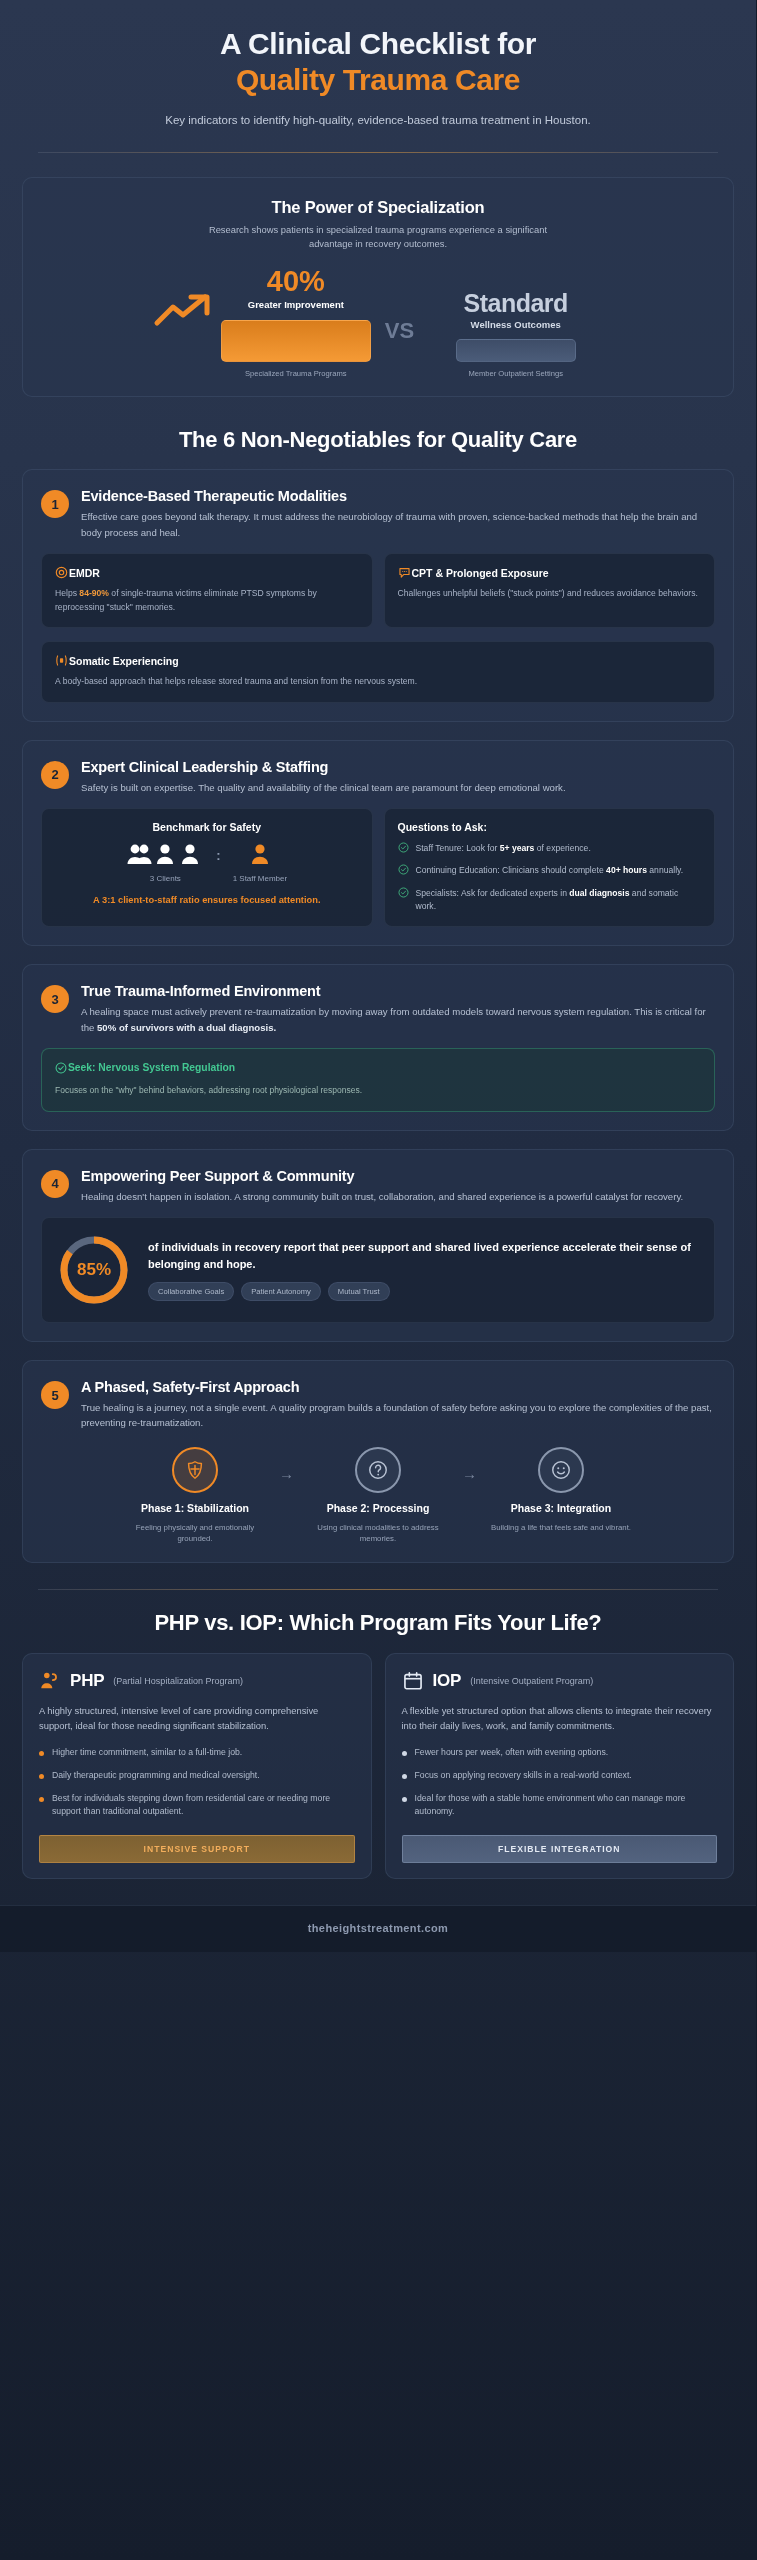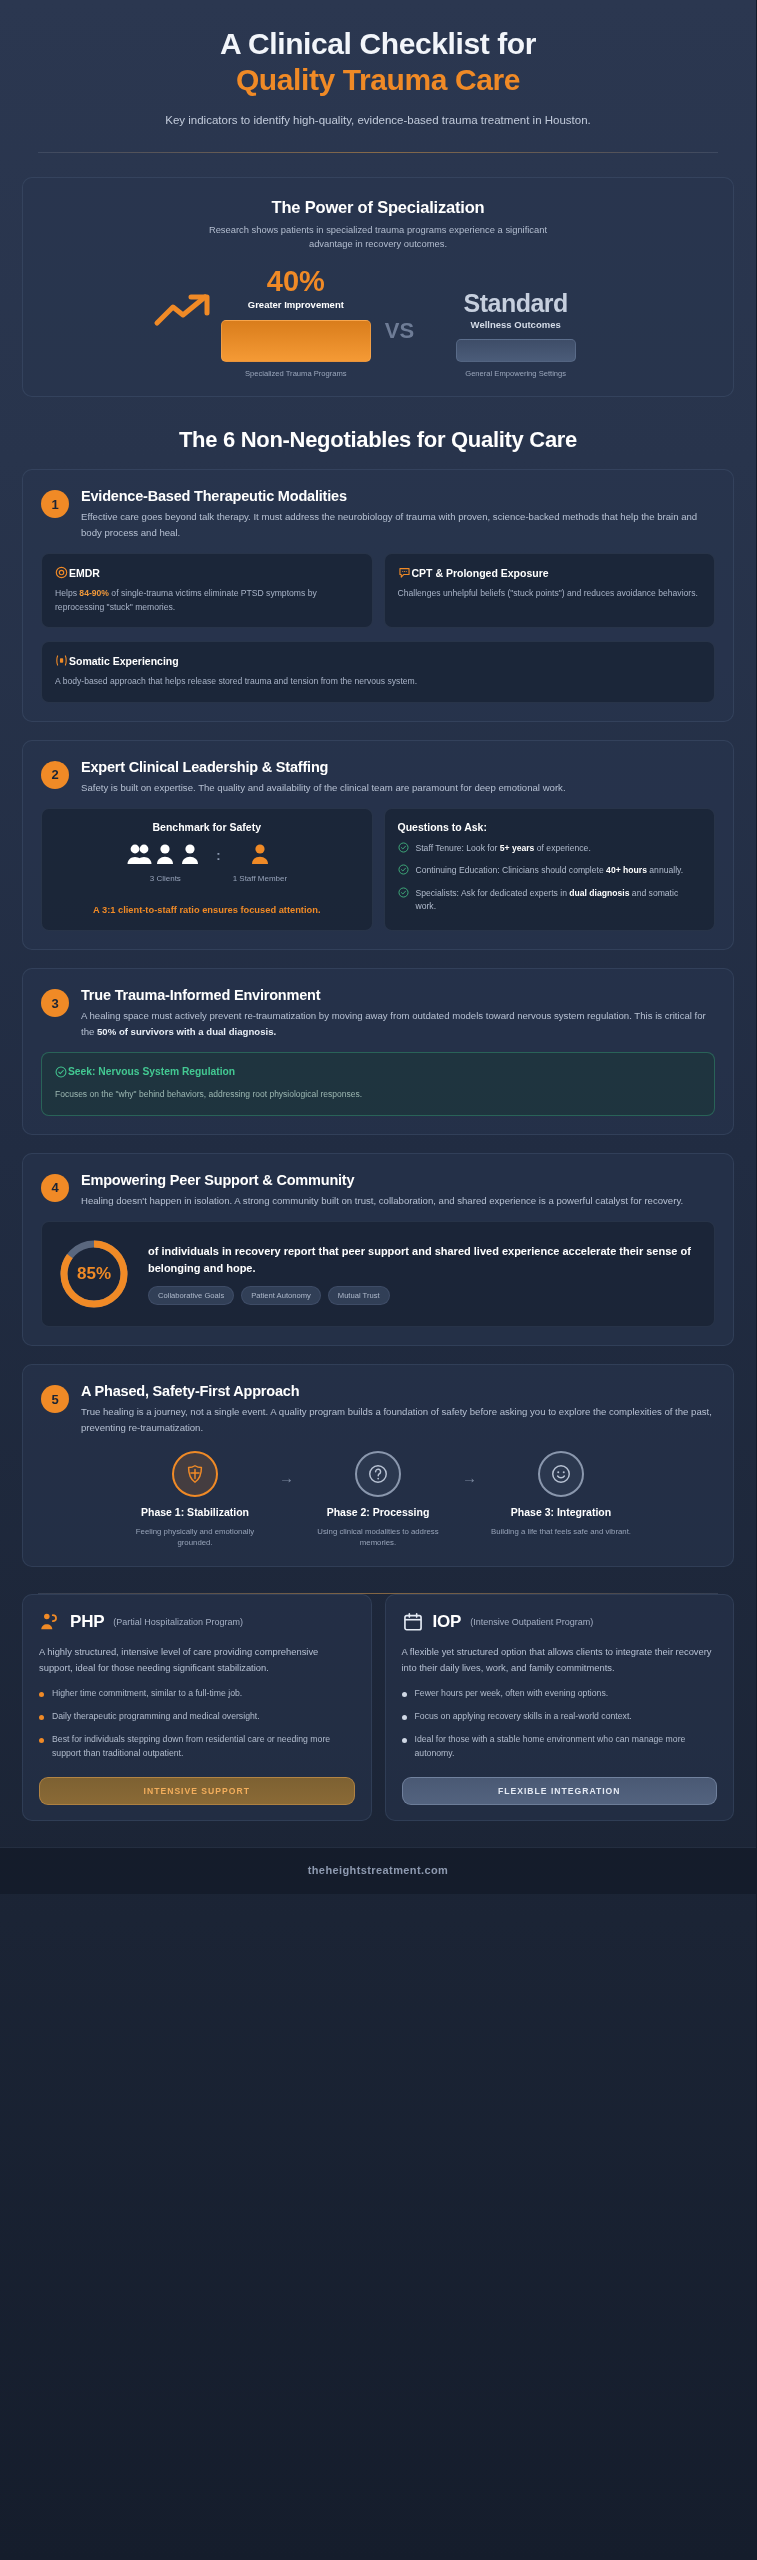--- a/index.html
+++ b/index.html
@@ -127,21 +127,21 @@
   
   .bench-title { text-align: center; font-size: 10.5px; font-weight: bold; color: #ffffff; }
   .bench-row {
     display: flex; align-items: center; justify-content: center; gap: 5px; margin-top: 10px;
   }
   .bench-col { text-align: center; }
   .bench-cap { font-size: 8px; color: #96a2b8; margin-top: 5px; }
   .colon { font-size: 13px; color: #8c99b0; font-weight: bold; padding: 0 7px 14px; }
   .bench-note {
     text-align: center; font-size: 9.3px; font-weight: bold; color: #f08a26;
-    line-height: 1.45; margin-top: 21px;
+    line-height: 1.45; margin-top: 11px;
   }
 
   
   .q-title { font-size: 10.5px; font-weight: bold; color: #ffffff; }
   .q-item { display: flex; gap: 7px; margin-top: 9px; }
   .q-text { font-size: 8.6px; color: #b2bccd; line-height: 1.55; }
   .q-text b { color: #ffffff; }
 
   
   .avoid-card {
@@ -197,21 +197,21 @@
   .prog-full { font-size: 9px; color: #a4afc3; line-height: 1.35; }
   .prog-desc { font-size: 9.4px; color: #b6c0d2; line-height: 1.65; margin-top: 11px; }
   .prog-list { margin-top: 12px; }
   .prog-li { display: flex; gap: 8px; margin-top: 9px; align-items: flex-start; }
   .dot { flex: 0 0 5px; width: 5px; height: 5px; border-radius: 50%; margin-top: 5px; }
   .dot.orange { background: #f08a26; }
   .dot.gray { background: #cfd7e4; }
   .prog-li-text { font-size: 8.7px; color: #b2bccd; line-height: 1.6; }
   .btn {
     display: block; text-align: center; margin-top: 16px; padding: 8px 16px;
-    border-radius: 9px; font-size: 8.6px; font-weight: bold; letter-spacing: 1px;
+    border-radius: 2px; font-size: 8.6px; font-weight: bold; letter-spacing: 1px;
   }
   .btn.php {
     background: linear-gradient(180deg, #7d6132 0%, #8a6a36 100%);
     border: 1px solid rgba(222,160,80,.5); color: #f3ae5c;
   }
   .btn.iop {
     background: linear-gradient(180deg, #4a5974 0%, #53637f 100%);
     border: 1px solid rgba(150,168,198,.45); color: #e4eaf4;
   }
 
@@ -253,21 +253,21 @@
         <div class="bar-orange"></div>
         <div class="bar-label">Specialized Trauma Programs</div>
       </div>
 
       <div class="vs-text">VS</div>
 
       <div class="spec-col right">
         <div class="std-word">Standard</div>
         <div class="std-cap">Wellness Outcomes</div>
         <div class="bar-gray"></div>
-        <div class="bar-label">General Empowering Settings</div>
+        <div class="bar-label">Member Outpatient Settings</div>
       </div>
     </div>
   </div>
 
   <div class="sect-heading">The 6 Non-Negotiables for Quality Care</div>
 
   <div class="card nblock">
     <div class="nhead">
       <div class="ncircle">1</div>
       <div>
@@ -486,20 +486,21 @@
               <path d="M8.3 14.2c1 1.4 2.2 2 3.7 2s2.7-.6 3.7-2" fill="none" stroke="#b8c2d3" stroke-width="1.6" stroke-linecap="round"></path>
             </svg>
         </div>
         <div class="p-name">Phase 3: Integration</div>
         <div class="p-desc">Building a life that feels safe and vibrant.</div>
       </div>
     </div>
   </div>
 
   <div class="hr-gold" style="margin-top:26px"></div>
+  <div class="sect-heading" style="margin-top:20px; margin-left:70px; margin-right:70px">PHP vs. IOP: Which Program Fits Your Life?</div>
 
   <div class="prog-row">
     <div class="card prog-card">
       <div class="prog-head">
         <span class="ico">
           <svg width="22" height="22" viewBox="0 0 24 24">
               <circle cx="8.5" cy="6" r="3" fill="#f08a26"></circle>
               <path d="M2.5 20c0-3.4 2.7-5.6 6-5.6s6 2.2 6 5.6z" fill="#f08a26"></path>
               <path d="M15 4.5c2.2 0 3.6 1.5 3.6 3.3S17 11 15 11" fill="none" stroke="#f08a26" stroke-width="1.9" stroke-linecap="round"></path>
             </svg>

